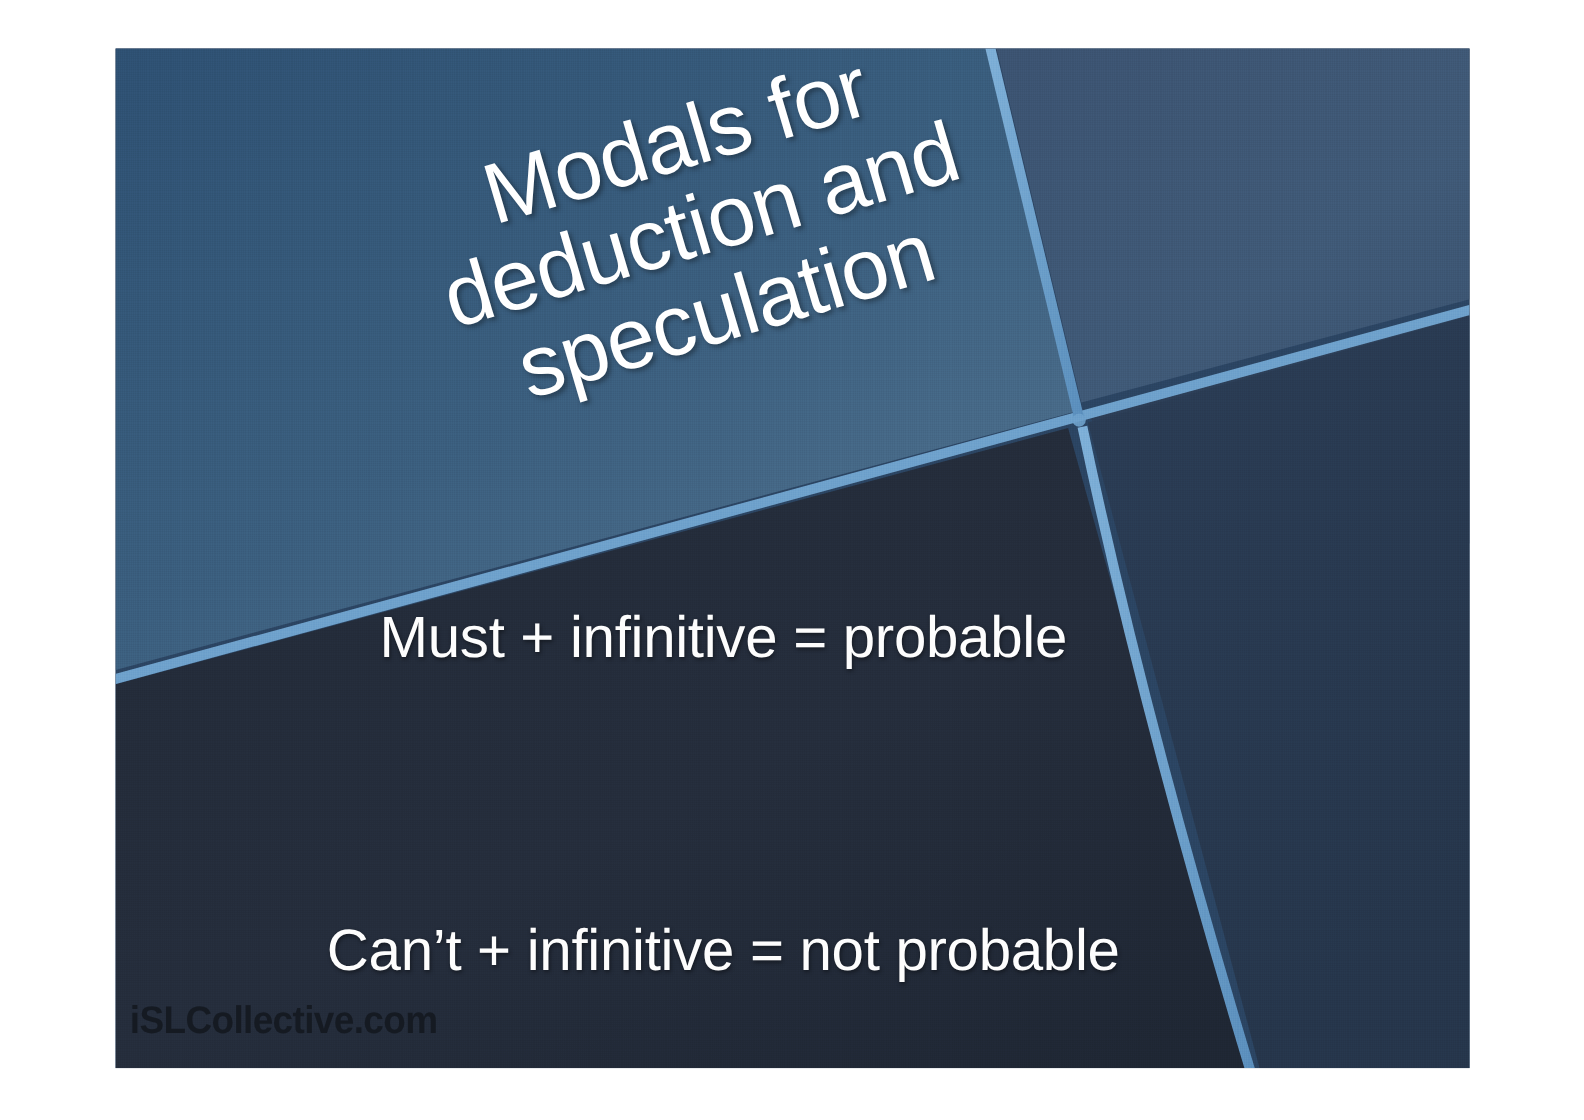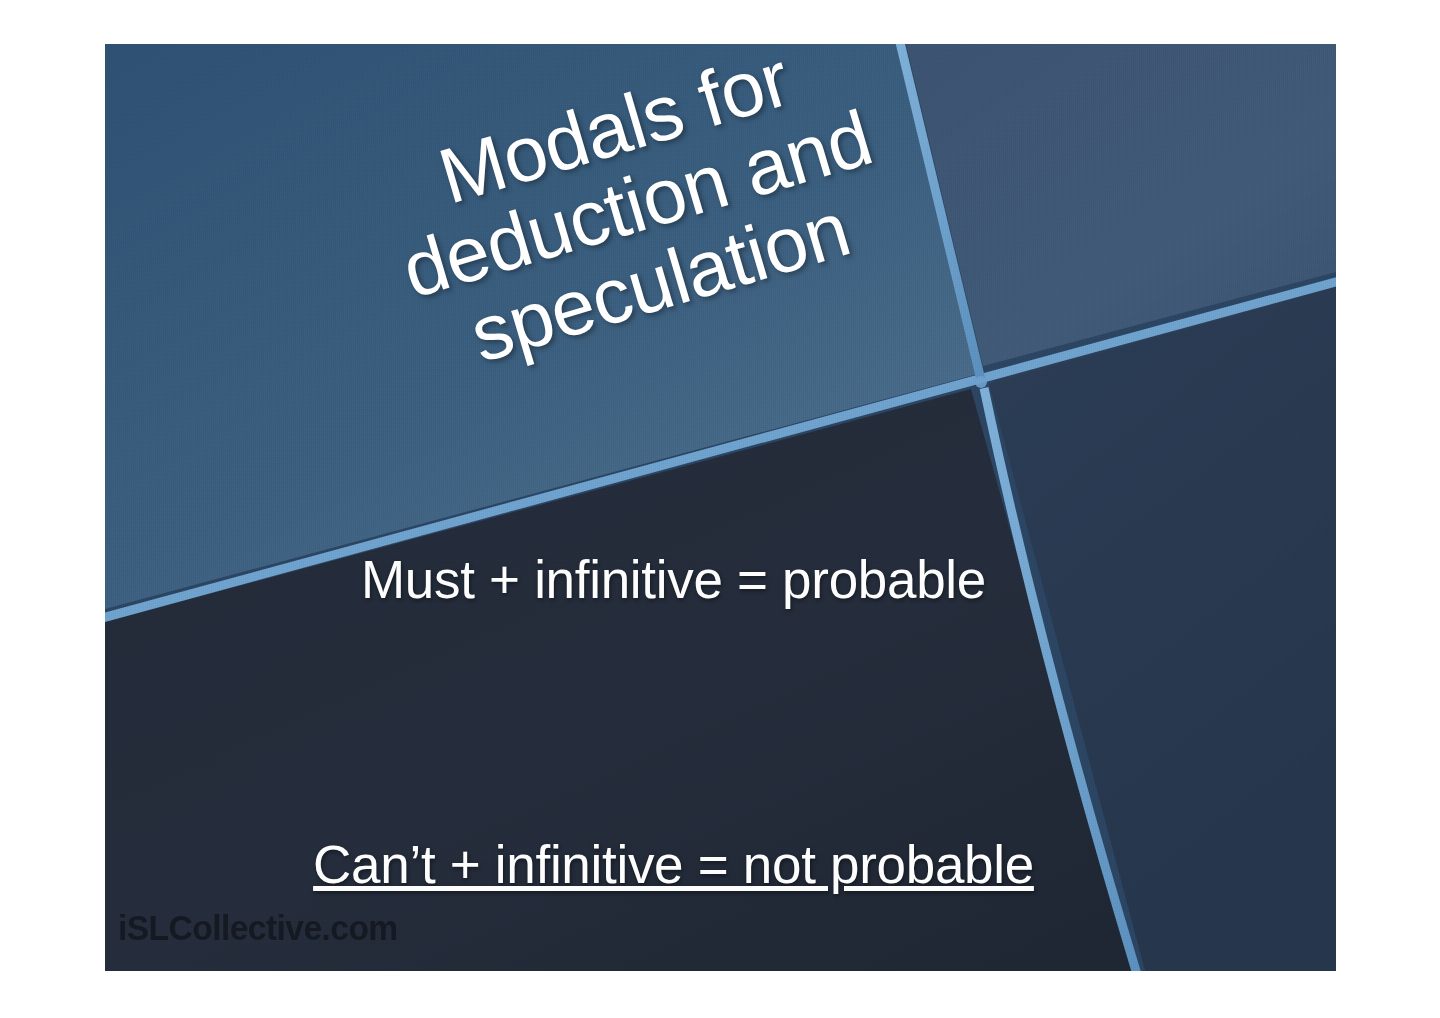--- a/index.html
+++ b/index.html
@@ -66,25 +66,24 @@
   .body-line {
     position: absolute;
     width: 1105px;
     left: 0;
     text-align: center;
     color: #fdfdfd;
     font-size: 53px;
     font-weight: 400;
     letter-spacing: -0.3px;
     text-shadow: 1px 2px 4px rgba(0,0,0,0.45);
-    padding-left: 16px;
   }
   #body-line-0 { top: 505px; }
   #body-line-1 { top: 648px; }
-  #body-line-2 { top: 790px; text-decoration: underline; }
+  #body-line-2 { top: 790px; }
 
   
   #watermark {
     position: absolute;
     left: 13px;
     top: 864px;
     color: #151a22;
     font-size: 35px;
     font-weight: 700;
     letter-spacing: -0.6px;

